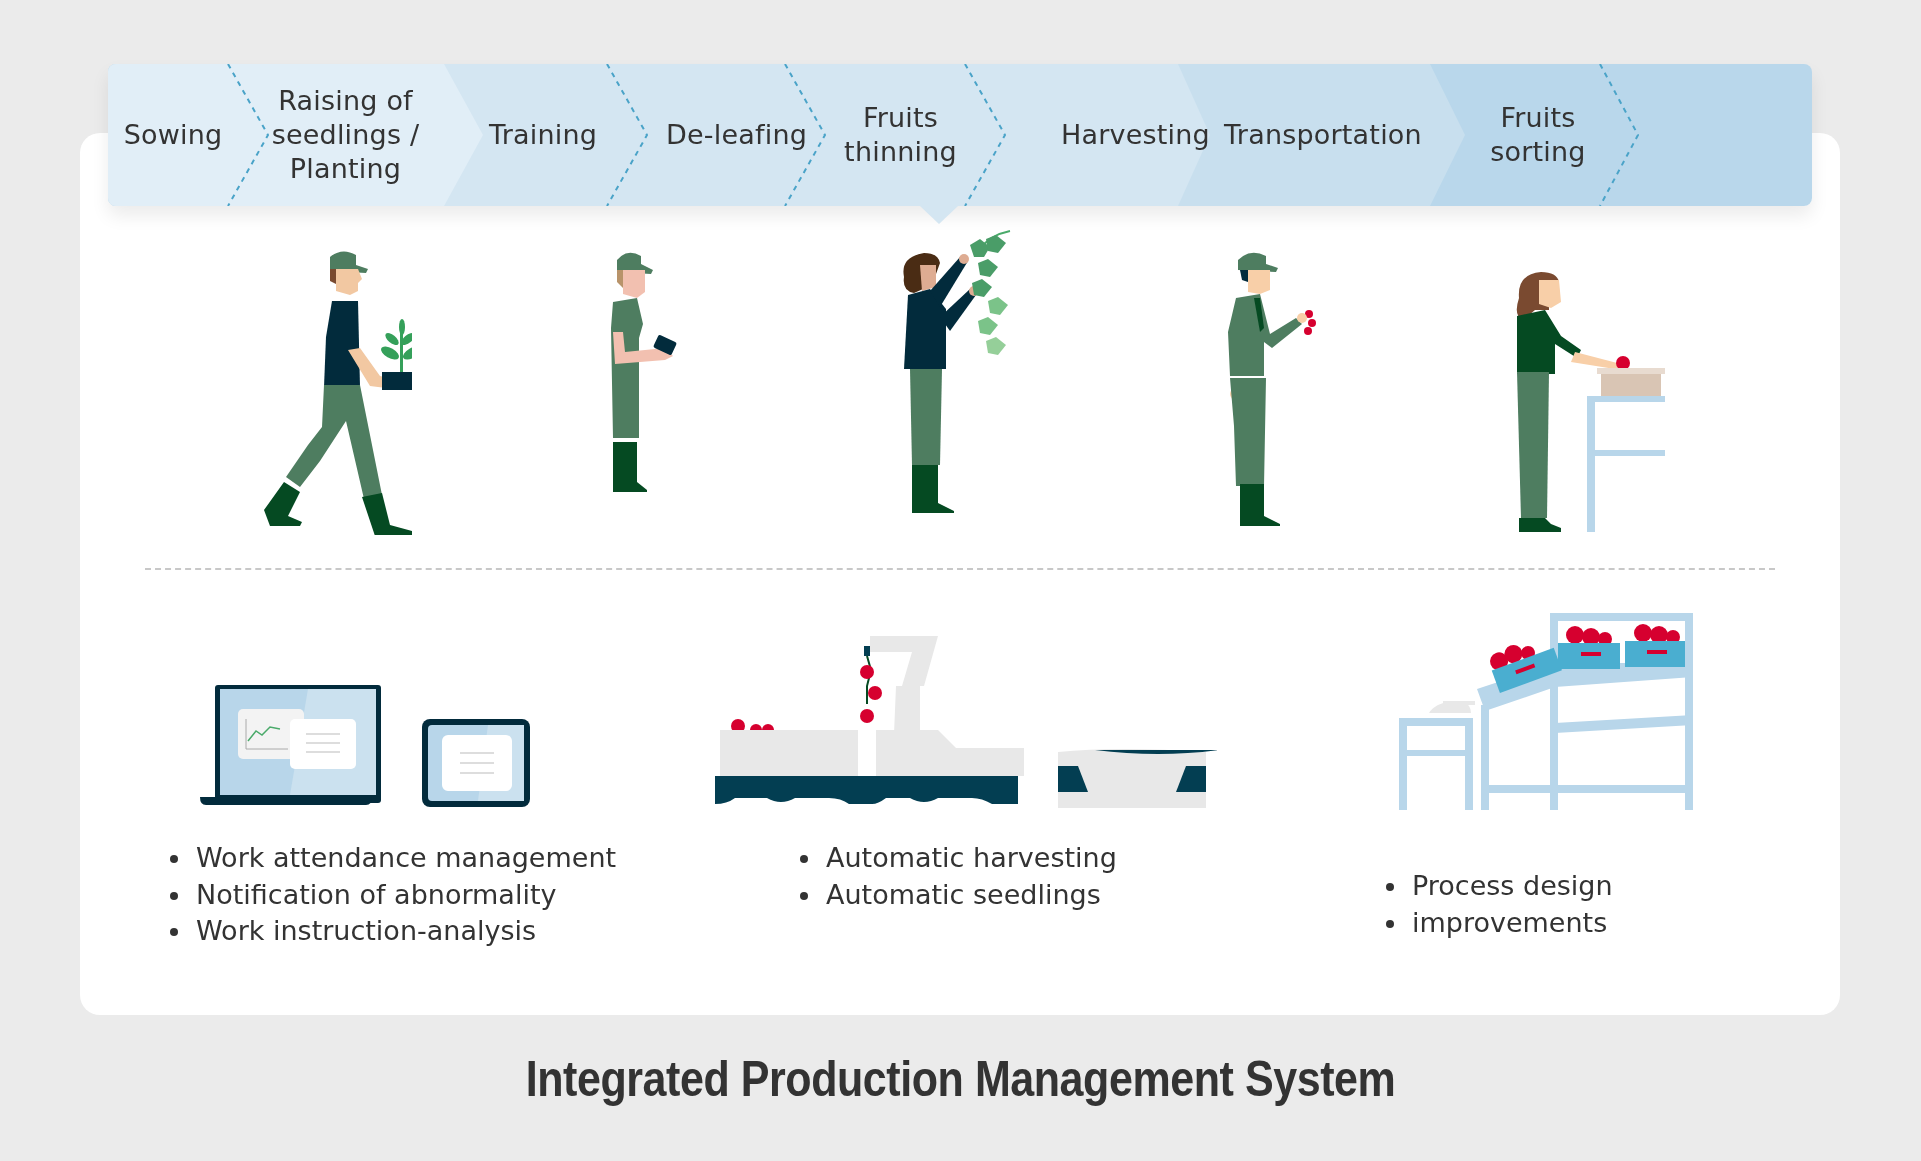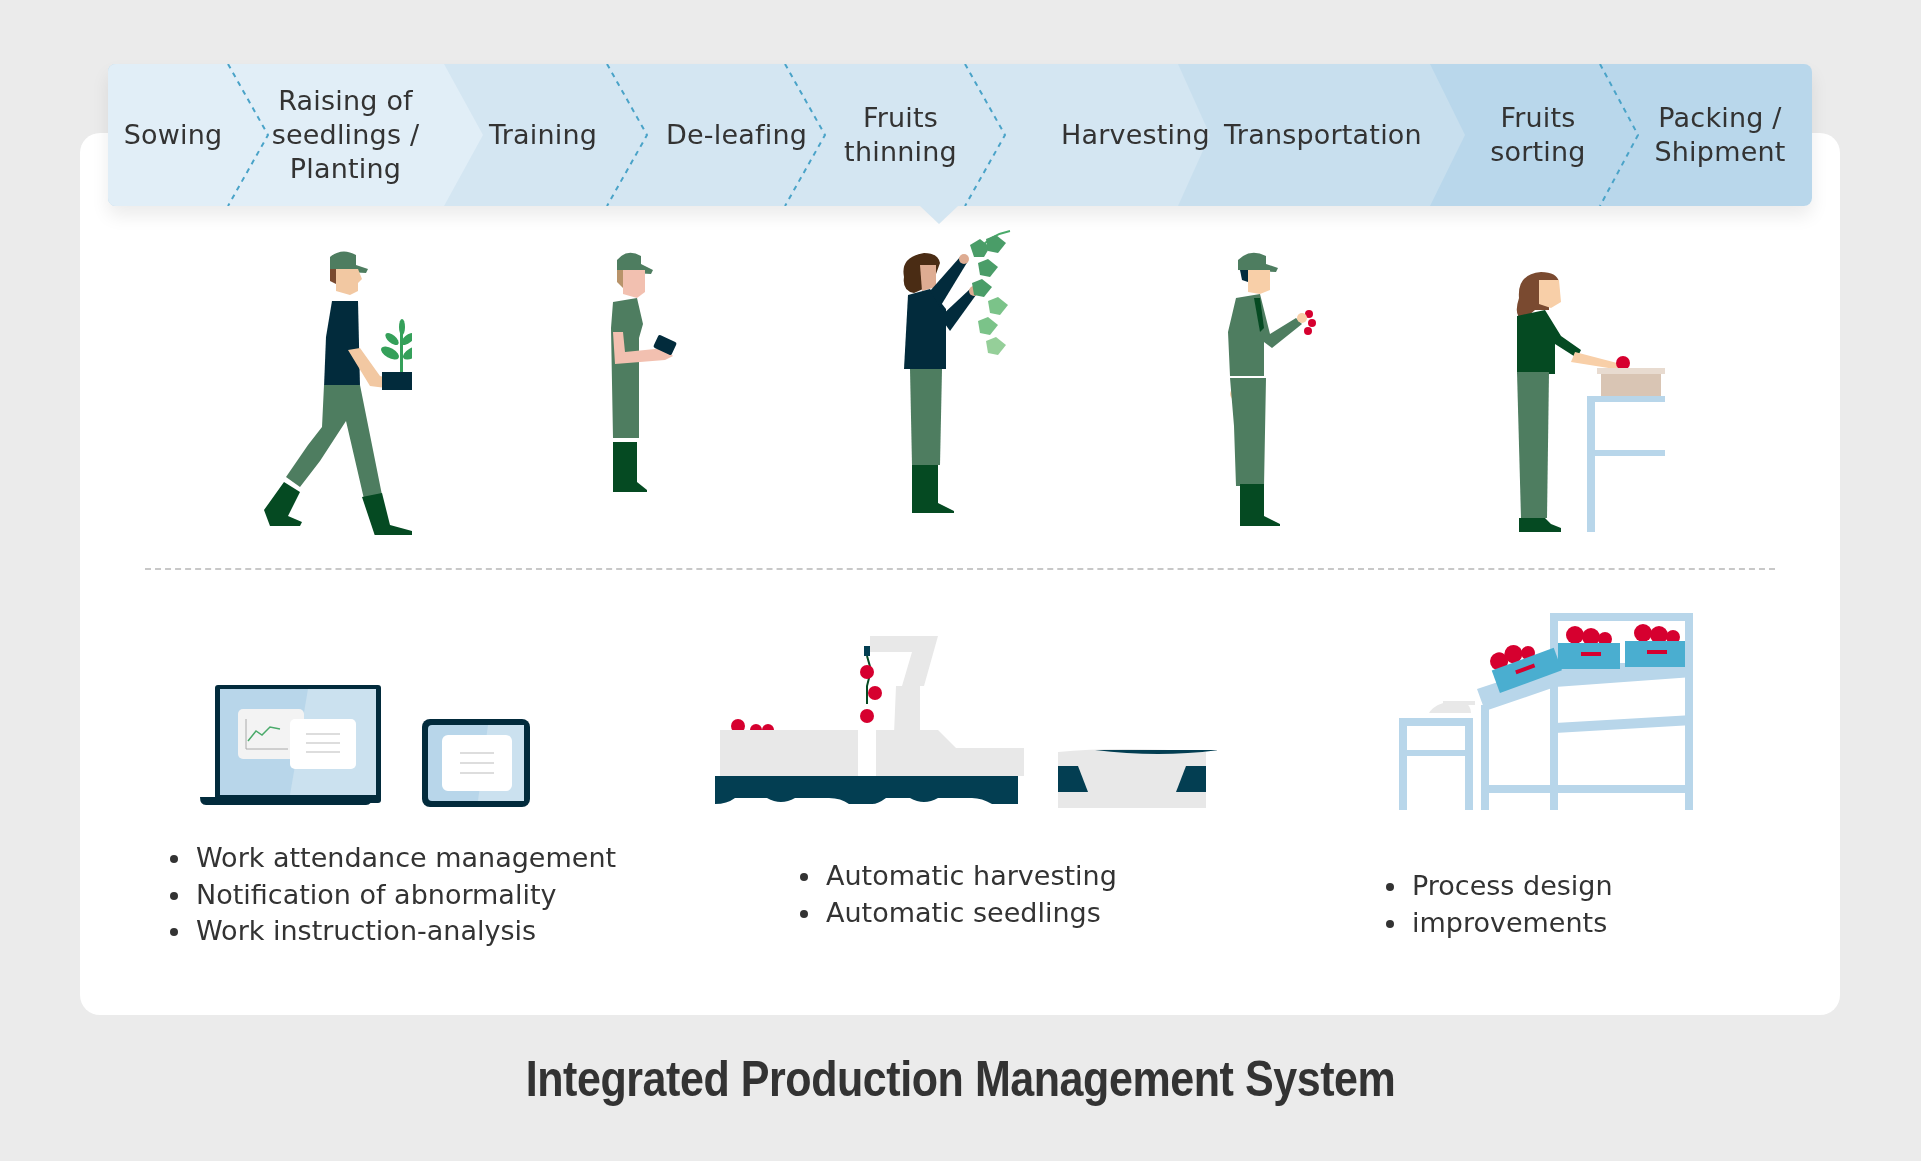--- a/index.html
+++ b/index.html
@@ -73,22 +73,20 @@
 seedlings /
 Planting</div>
   <div class="step" style="left:360px;width:150px;">Training</div>
   <div class="step" style="left:551px;width:155px;">De-leafing</div>
   <div class="step" style="left:710px;width:165px;">Fruits
 thinning</div>
   <div class="step" style="left:935px;width:185px;">Harvesting</div>
   <div class="step" style="left:1100px;width:230px;">Transportation</div>
   <div class="step" style="left:1355px;width:150px;">Fruits
 sorting</div>
-  <div class="step" style="left:1520px;width:184px;">Packing /
-Shipment</div>
 </div>
 
 <svg class="fig" style="left:262px;top:245px;" width="150" height="290" viewBox="0 0 150 290">
 
   <path d="M68,12 q12,-10 26,-2 l0,10 l12,4 l-2,4 l-36,-2 z" fill="#4e7d60"></path>
 
   <path d="M68,24 l8,0 l0,16 l-8,-4 z" fill="#7a4a30"></path>
 
   <path d="M74,24 l22,0 l4,10 l-4,4 l0,8 l-8,4 l-14,-4 z" fill="#f2c8a2"></path>
 
@@ -292,21 +290,21 @@
     <rect x="230" y="36" width="60" height="26" fill="#4aaed0"></rect>
     <rect x="252" y="45" width="20" height="4" fill="#d6002f"></rect>
   </g>
 </svg>
 
 <ul class="bullets" style="left:168px;top:840px;">
   <li>Work attendance management</li>
   <li>Notification of abnormality</li>
   <li>Work instruction-analysis</li>
 </ul>
-<ul class="bullets" style="left:798px;top:840px;margin-top:18px;">
+<ul class="bullets" style="left:798px;top:840px;">
   <li>Automatic harvesting</li>
   <li>Automatic seedlings</li>
 </ul>
 <ul class="bullets" style="left:1384px;top:868px;">
   <li>Process design</li>
   <li>improvements</li>
 </ul>
 
 <div class="title">Integrated Production Management System</div>
 

